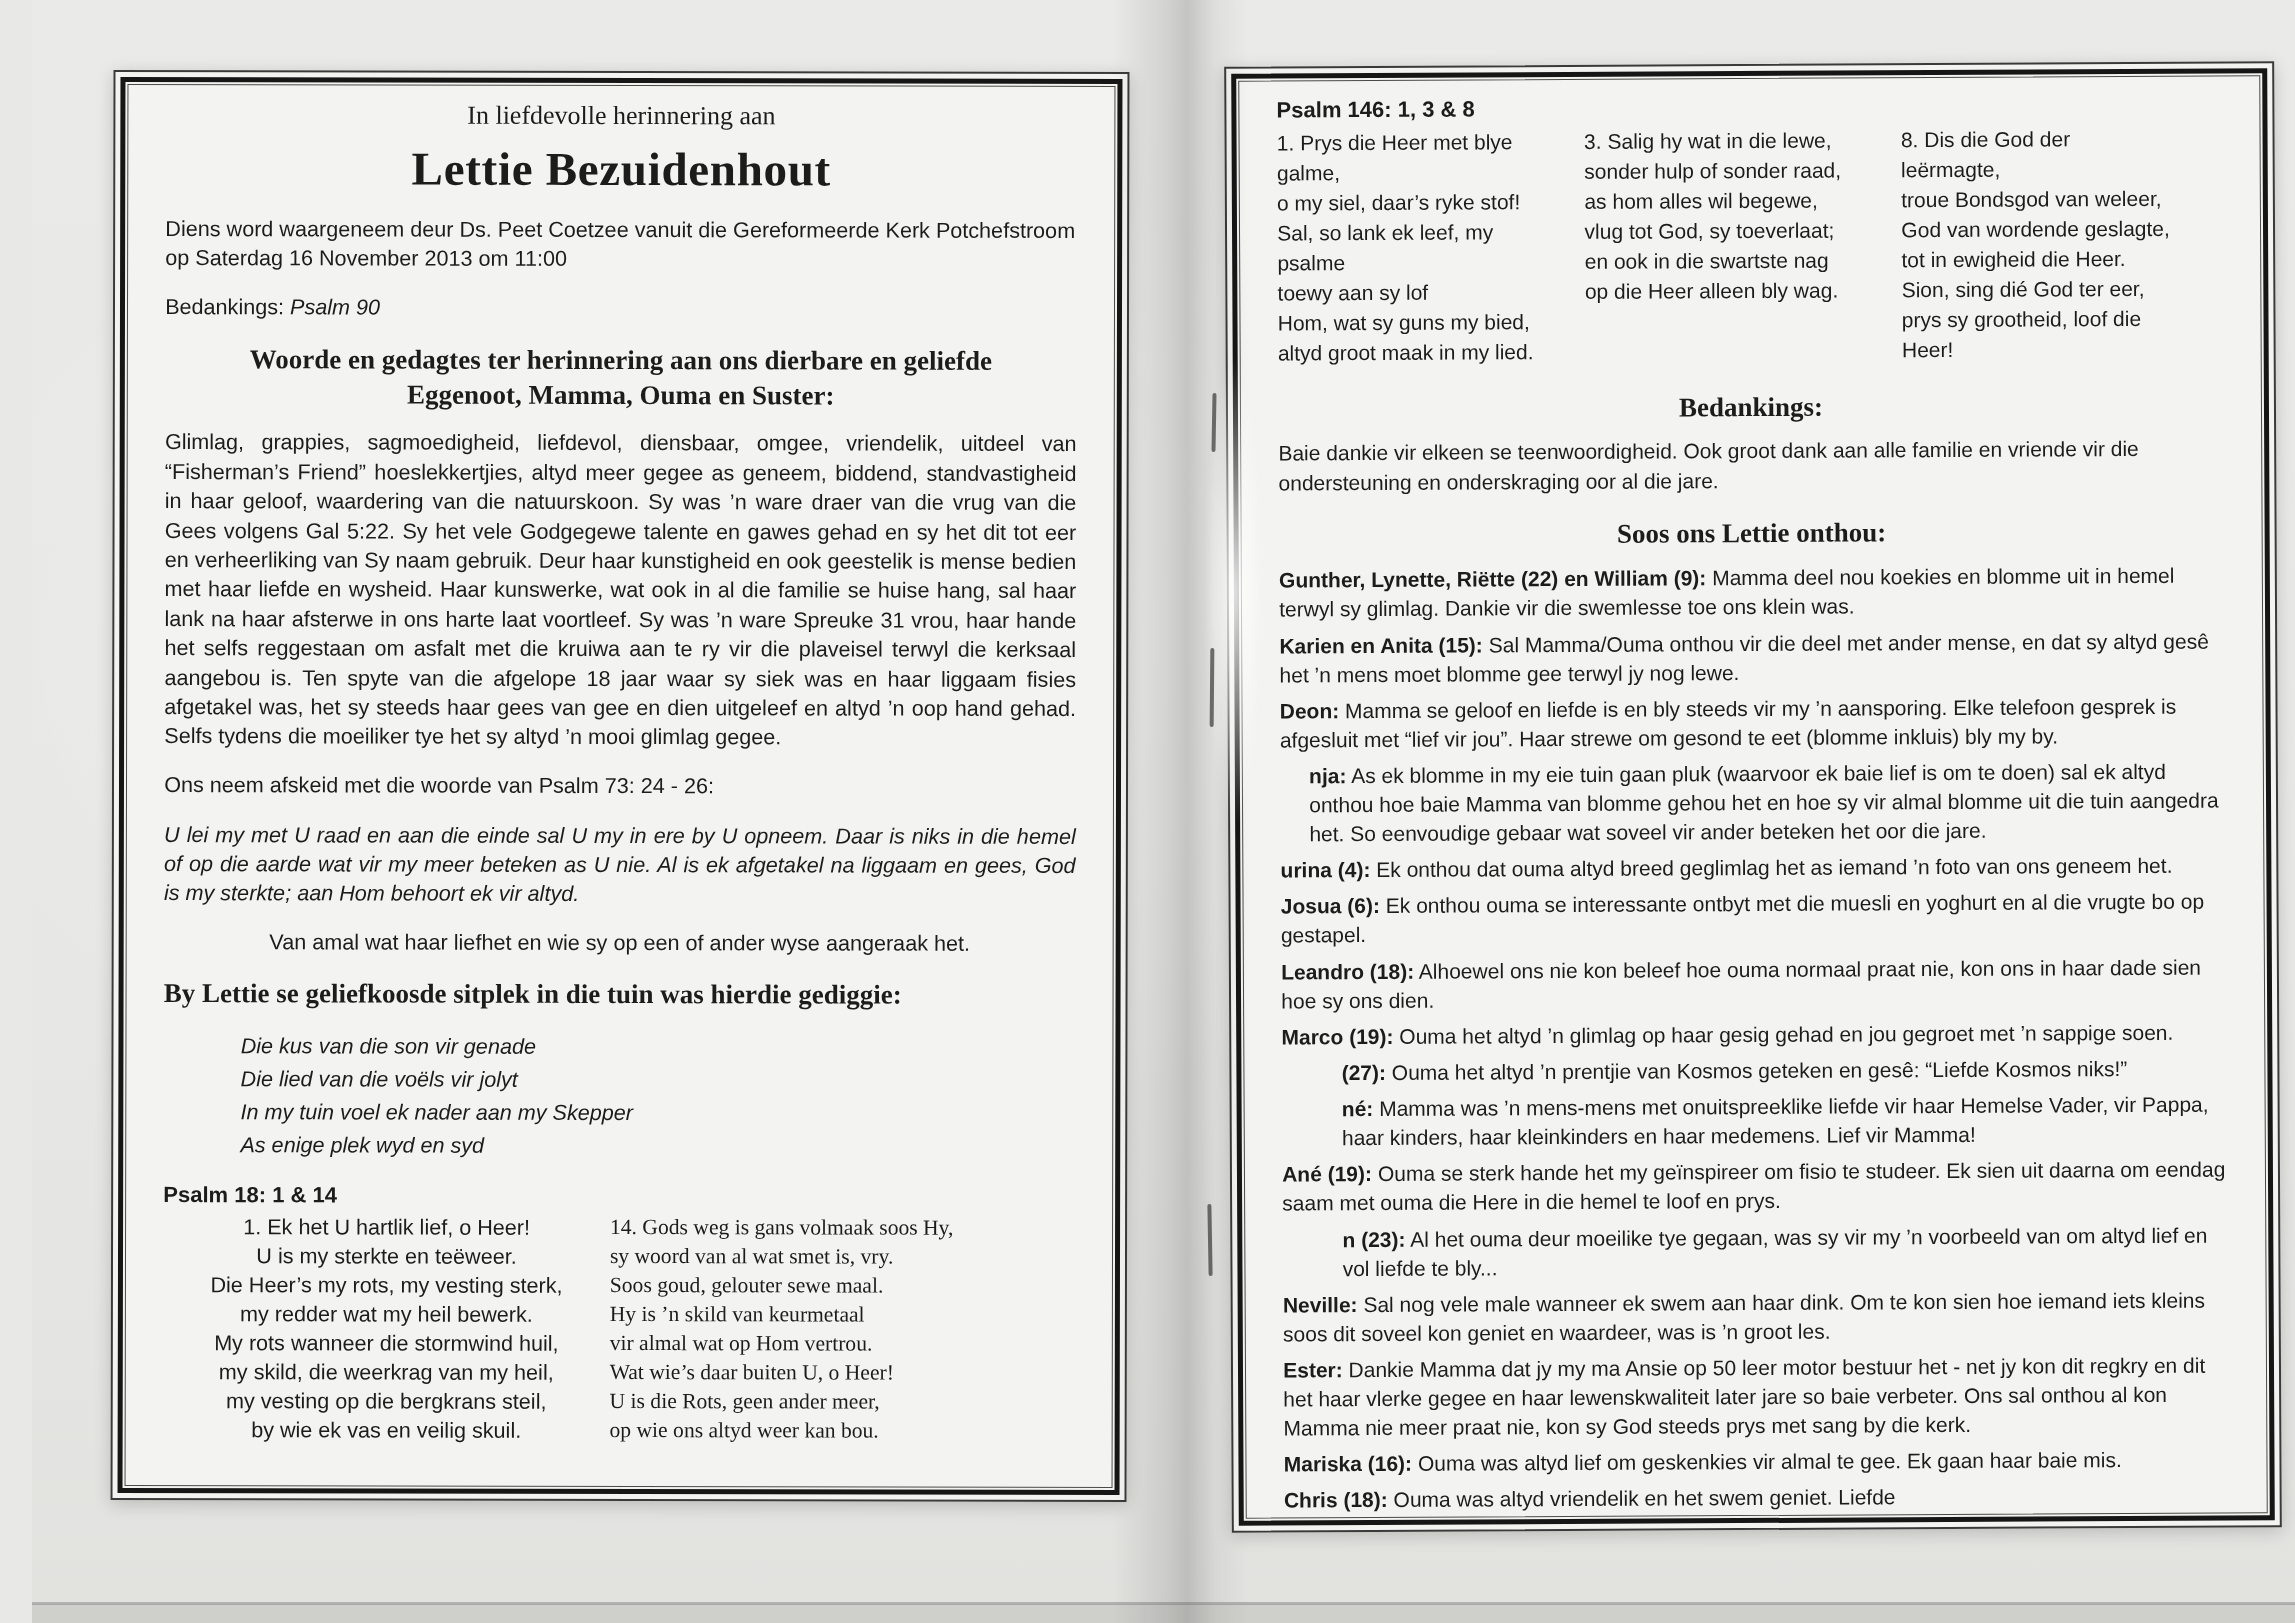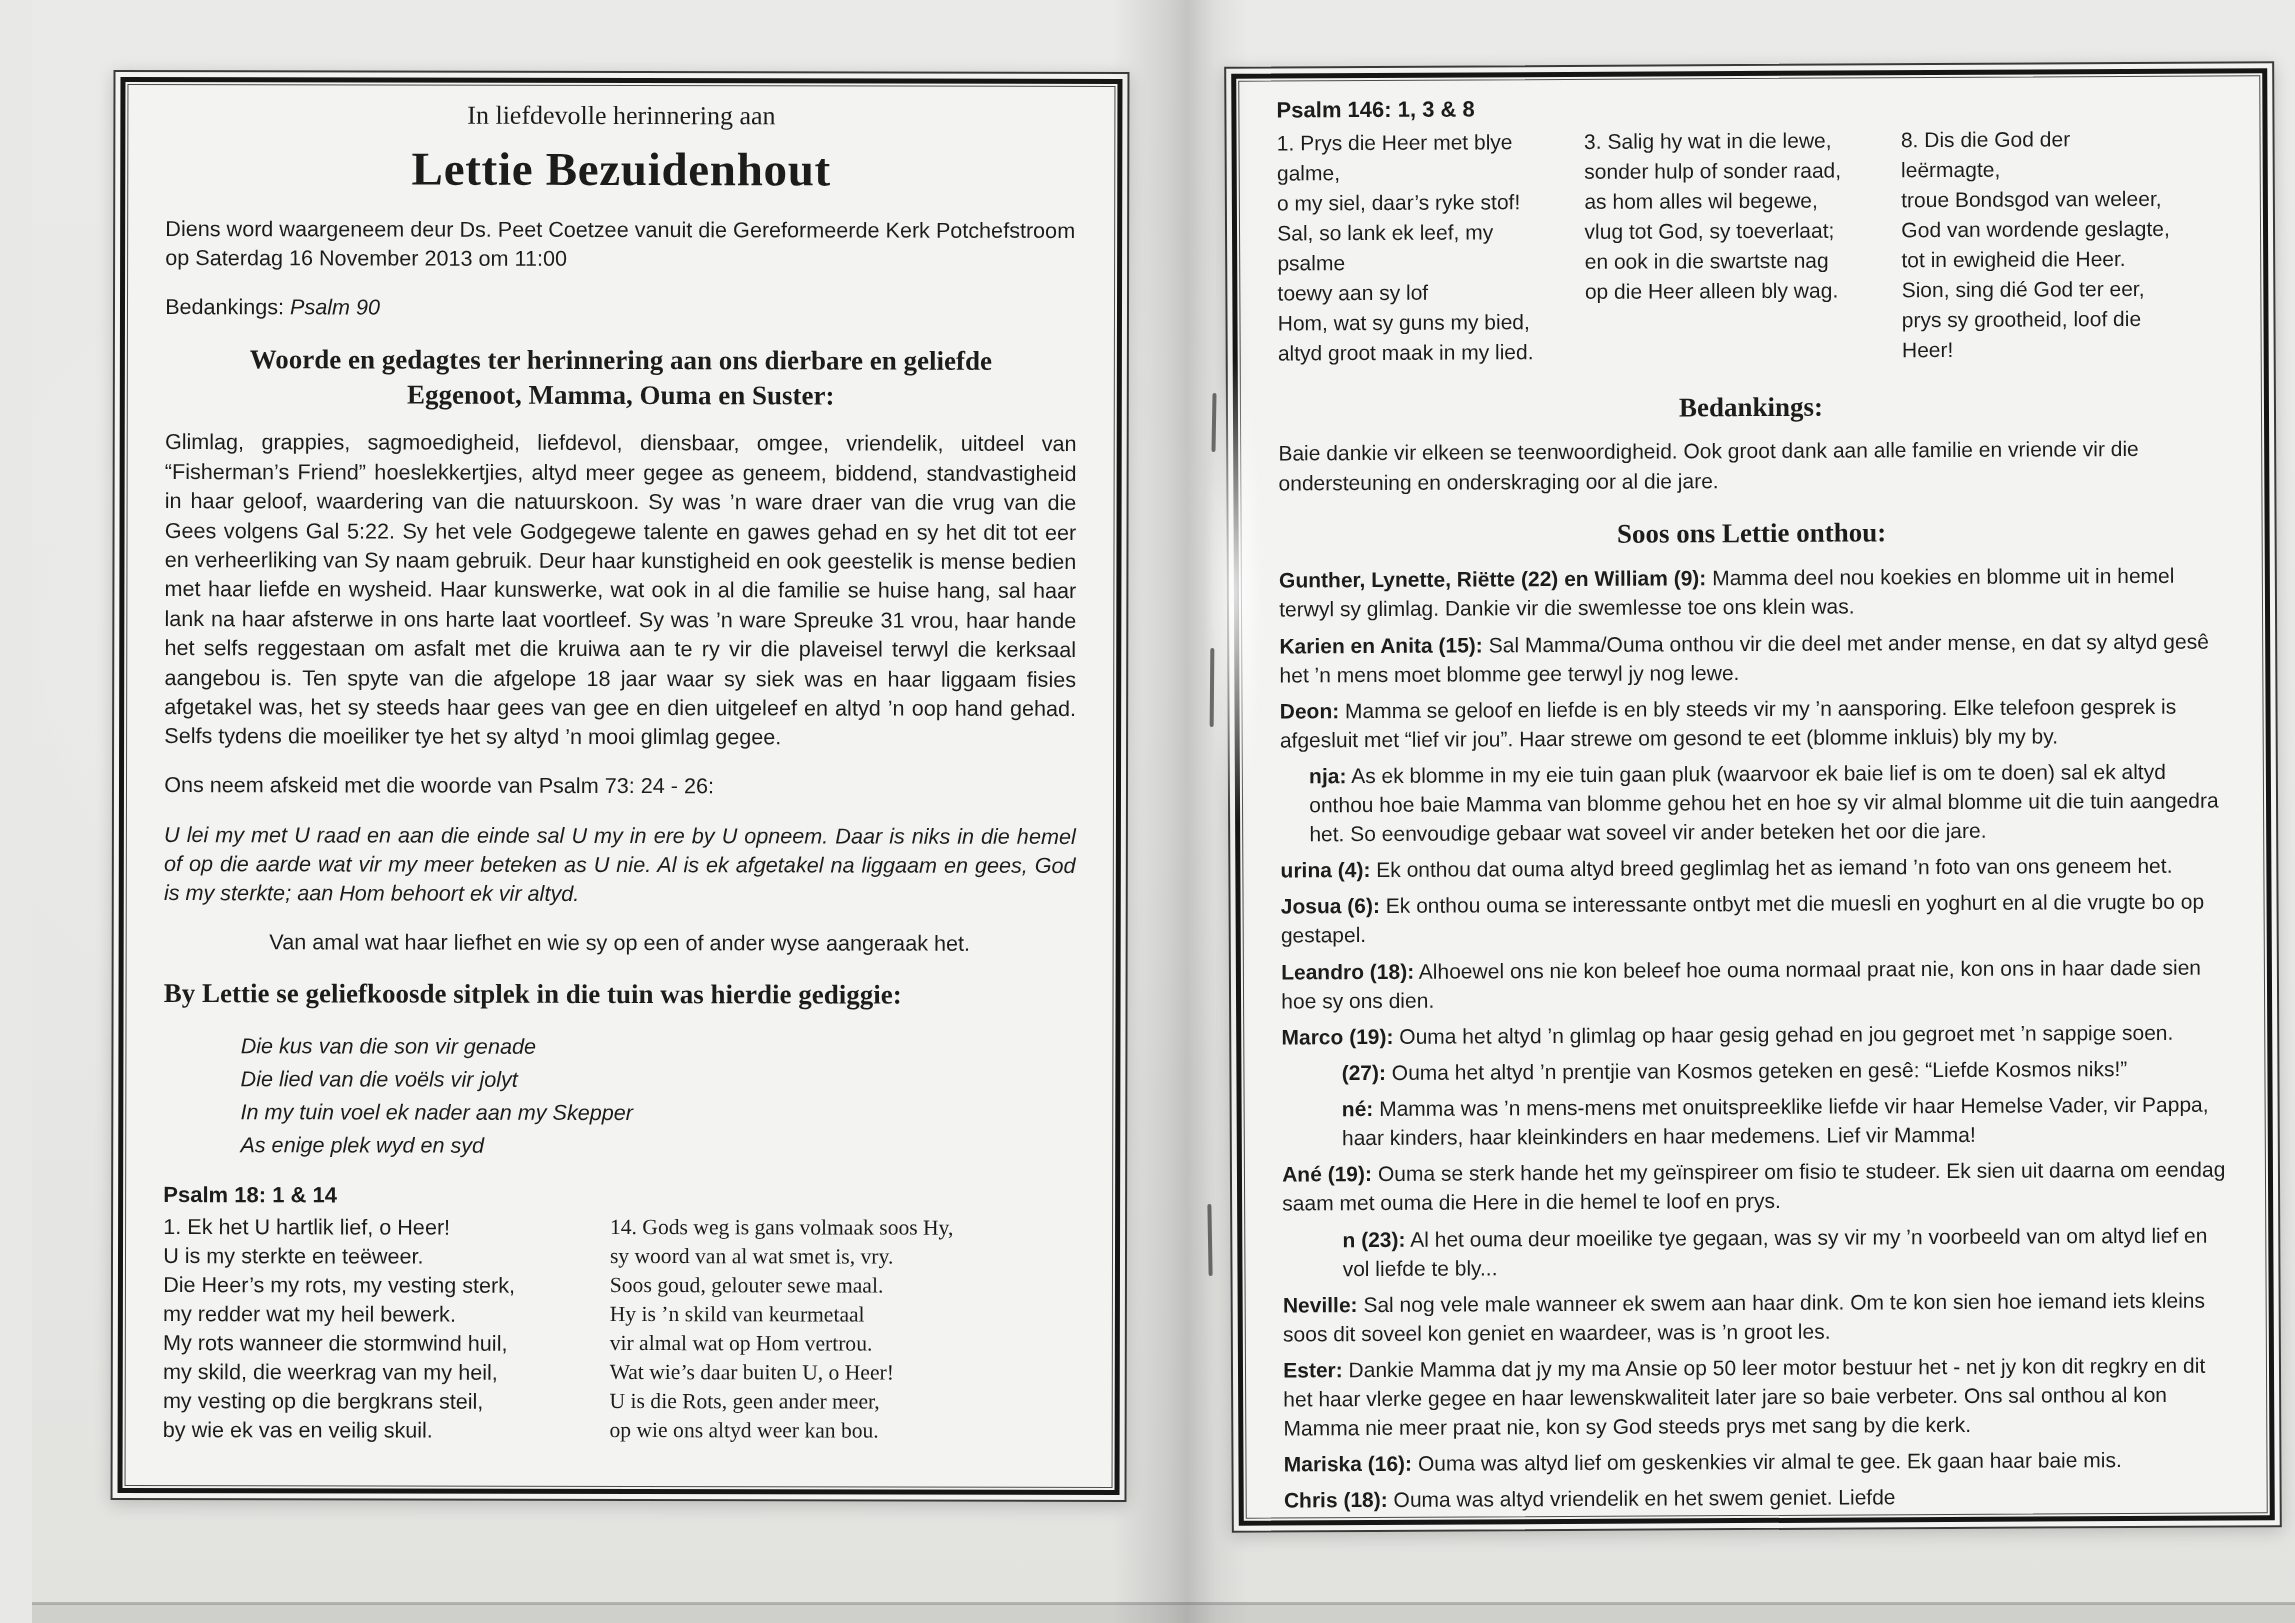--- a/index.html
+++ b/index.html
@@ -47,21 +47,21 @@
   .memorial-heading{margin-top:19.6px;text-align:center;font-size:27px;font-weight:bold;line-height:35px;}
   .tribute{margin-top:15.7px;font-size:21.6px;line-height:29.4px;text-align:justify;}
   .farewell-lead{margin-top:18.3px;font-size:21.6px;}
   .quote{margin-top:9.2px;font-size:21.6px;line-height:29px;font-style:italic;text-align:justify;}
   .from-all{margin-top:13px;text-align:center;font-size:21.6px;}
   .poem-heading{margin-top:23.6px;font-size:27px;font-weight:bold;}
   .poem{margin-top:19.6px;padding-left:77px;font-size:21.6px;line-height:33px;font-style:italic;white-space:pre-line;}
   .psalm-block{margin-top:21px;}
   .psalm-title{font-size:22px;font-weight:bold;}
   .psalm-cols{display:flex;margin-top:3.9px;}
-  .psalm-cols .col1{width:49%;}
+  .psalm-cols .col1{width:49%;text-align:center;}
   .psalm-cols .col2{width:51%;font-family:Liberation Serif, serif;}
   .verse{font-size:21.6px;line-height:29px;white-space:pre-line;}
 
   
   .p146-title{margin-top:11.8px;font-size:22px;font-weight:bold;}
   .p146-cols{display:flex;justify-content:space-between;margin-top:5.2px;}
   .p146-cols .c1{width:30%;}
   .p146-cols .c2{width:31%;}
   .p146-cols .c3{width:34%;}
   .p146-cols .verse{font-size:21px;line-height:30px;}

